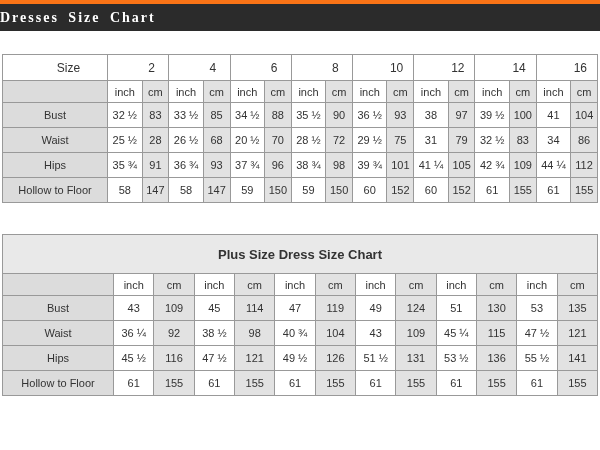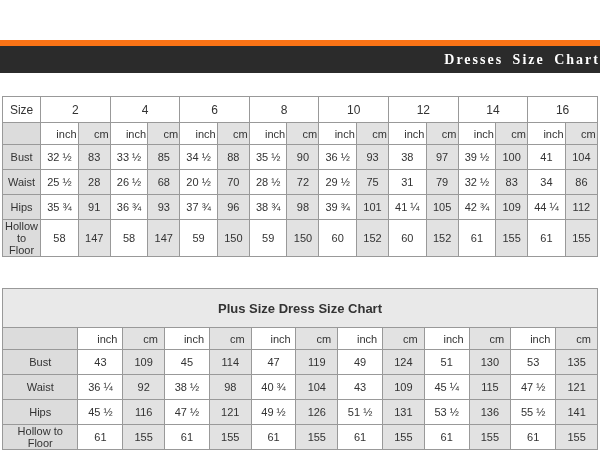--- a/index.html
+++ b/index.html
@@ -17,22 +17,22 @@
   body{
     width:600px;height:450px;
     background:#ffffff;
     font-family:"Liberation Sans", sans-serif;
     color:var(--text);
     overflow:hidden;
   }
   .topbar{
     height:27px;
     background:var(--bar-bg);
-    border-top:6px solid #f97316;
-    display:flex;align-items:center;justify-content:flex-end;margin-top:40px;
+    border-top:4px solid #f97316;
+    display:flex;align-items:center;justify-content:flex-start;
   }
   .topbar span{
     color:var(--bar-text);
     font-family:"Liberation Serif", serif;
     font-weight:bold;
     font-size:14px;
     letter-spacing:2px;
     word-spacing:4px;
   }
   .content{padding:23px 2px 0 2px;}
@@ -50,22 +50,22 @@
     font-size:11px;
     color:var(--text);
     padding:0 1px;
   }
   tr.title-row td{
     background:var(--title-row-bg);
     font-weight:bold;
     font-size:13px;
     height:38px;
   }
-  tr.size-row td{height:25px;font-size:12px;background:var(--cell-bg);}
-  tr.unit-row td{height:21px;padding-left:15px;}
+  tr.size-row td{height:25px;font-size:12px;background:var(--cell-bg);padding-left:28px;}
+  tr.unit-row td{height:21px;}
   tr.data-row td{height:24px;}
   td.lbl{background:var(--label-bg);font-size:12px;}
   td.inch{background:var(--cell-bg);}
   td.cm{background:var(--cm-bg);}
   .t1 td.lbl{width:96px;}
   .t1 td.inch{width:36px;}
   .t1 td.cm{width:26px;}
   .t2 td.lbl{width:115px;}
   .t2 td.inch{width:39px;}
   .t2 td.cm{width:39px;}

